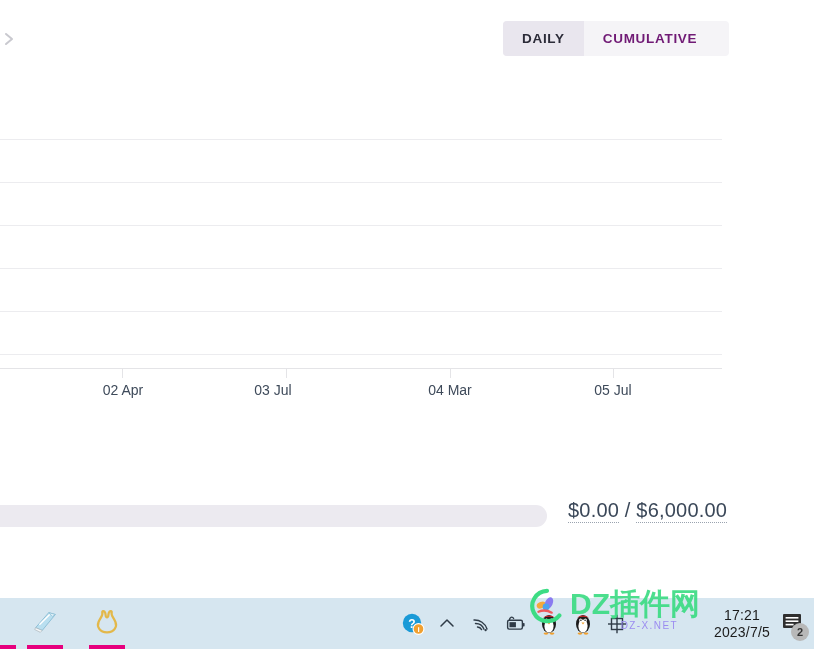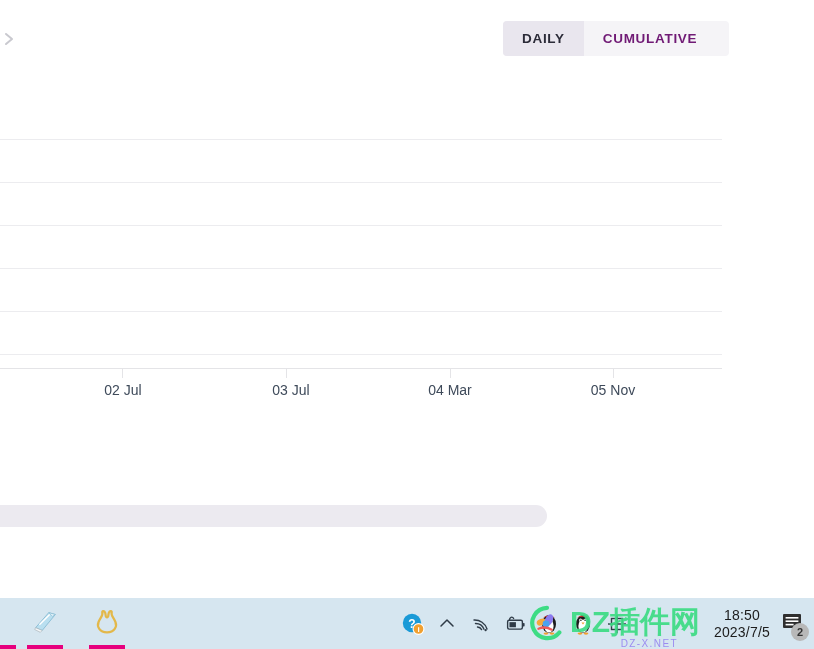--- a/index.html
+++ b/index.html
@@ -136,23 +136,23 @@
   .notif-badge {
     position: absolute; right: -1px; bottom: 0px;
     min-width: 18px; height: 18px; border-radius: 9px;
     background: #b8b8b8; color: #333;
     font-size: 11px; font-weight: bold;
     display: flex; align-items: center; justify-content: center;
   }
 
   
   .watermark {
-    position: absolute; right: 6px; bottom: 6px;
+    position: absolute; right: 6px; bottom: 24px;
     pointer-events: none;
-    display: flex; align-items: center; gap: 4px;
+    display: flex; align-items: flex-end; gap: 4px;
   }
   .wm-text {
     font-size: 30px; font-weight: bold;
     color: #3ddc84; opacity: 0.92;
     letter-spacing: 0px; white-space: nowrap;
   }
   .wm-sub {
     position: absolute; right: 22px; bottom: -6px;
     font-size: 10px; color: #9b8cf0;
     letter-spacing: 1.4px;
@@ -185,29 +185,32 @@
     <div class="gridline" style="top:191px"></div>
     <div class="gridline" style="top:234px"></div>
 
     <div class="axis-line"></div>
 
     <div class="tick" style="left:122px"></div>
     <div class="tick" style="left:286px"></div>
     <div class="tick" style="left:450px"></div>
     <div class="tick" style="left:613px"></div>
 
-    <div class="xlabel" style="left:123px">02 Jul</div>
-    <div class="xlabel" style="left:291px">03 Jul</div>
+    <div class="xlabel" style="left:123px">02 Apr</div>
+    <div class="xlabel" style="left:273px">03 Jul</div>
     <div class="xlabel" style="left:450px">04 Mar</div>
-    <div class="xlabel" style="left:613px">05 Nov</div>
+    <div class="xlabel" style="left:613px">05 Jul</div>
   </div>
 
   <div class="budget-row">
     <div class="progress-track">
       <div class="progress-fill" id="progress-fill" style="width: 0%;"></div>
+    </div>
+    <div class="budget-text">
+      <span class="dotted">$0.00</span><span> / </span><span class="dotted">$6,000.00</span>
     </div>
   </div>
 
   <div class="taskbar">
 
     <div class="tb-left">
       <div class="tb-item" style="width:22px">
         <div class="tb-underline" style="left:-14px;width:30px"></div>
       </div>
       <div class="tb-item" style="left:0">
@@ -298,21 +301,21 @@
       <div class="tray-ico">
         <svg width="22" height="22" viewBox="0 0 22 22" fill="none" stroke="#2f3b47" stroke-width="1.4">
           <rect x="5.5" y="5.5" width="11" height="11"></rect>
           <line x1="11" y1="1.8" x2="11" y2="20.2"></line>
           <line x1="2" y1="11" x2="20" y2="11"></line>
         </svg>
       </div>
     </div>
 
     <div class="clock">
-      <div>18:50</div>
+      <div>17:21</div>
       <div>2023/7/5</div>
     </div>
 
     <div class="notif">
       <span>
         <svg width="22" height="20" viewBox="0 0 22 20">
           <rect x="2" y="2" width="18" height="14" rx="1" fill="#2f2f2f"></rect>
           <rect x="4.6" y="5" width="12.8" height="1.6" fill="#ffffff"></rect>
           <rect x="4.6" y="8.4" width="12.8" height="1.6" fill="#ffffff"></rect>
           <rect x="4.6" y="11.8" width="8" height="1.6" fill="#ffffff"></rect>

